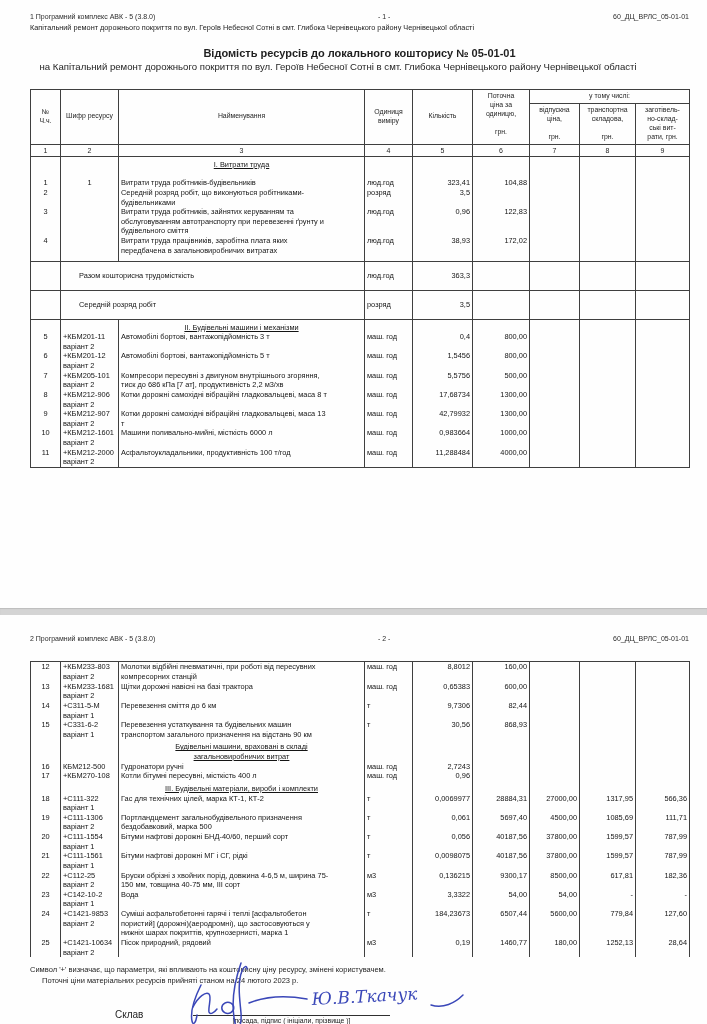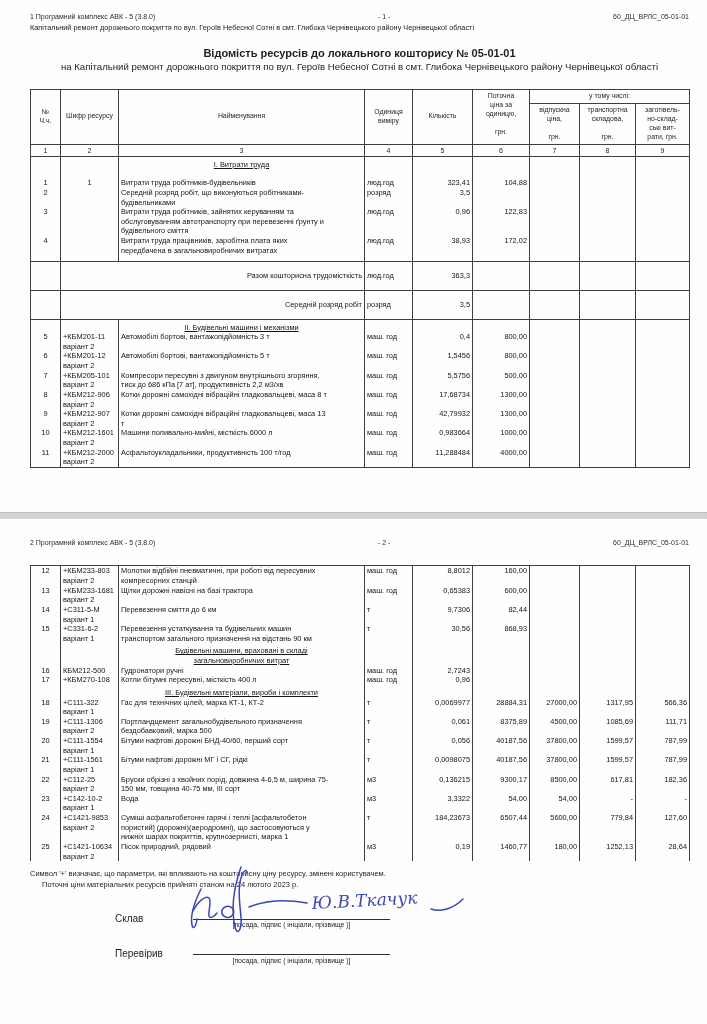--- a/index.html
+++ b/index.html
@@ -1,44 +1,44 @@
 <!DOCTYPE html>
 <html><head>
 <meta charset="utf-8">
 <style>
   html,body{margin:0;padding:0;}
   .canvas{position:relative;width:707px;height:1024px;background:#ffffff;overflow:hidden;
           font-family:"Liberation Sans",sans-serif;color:#1e1e1e;}
   .page{padding-left:30px;padding-right:18px;box-sizing:border-box;width:707px;background:#fefefe;}
-  .page1{height:512px;padding-top:13px;}
+  .page1{height:608px;padding-top:13px;}
   .page2{height:505px;padding-top:20px;}
   .page-gap{height:7px;width:707px;background:#d4d4d4;box-shadow:0 1px 1px #bdbdbd inset;}
 
   .meta{display:flex;justify-content:space-between;align-items:flex-end;width:659px;
         font-size:7px;color:#2b2b2b;line-height:1.2;}
   .meta2{font-size:7.3px;color:#222;margin-top:2px;width:659px;}
   .doc-title{margin-top:15px;text-align:center;font-size:11px;font-weight:bold;width:659px;}
-  .doc-subtitle{margin:2px auto 16px auto;text-align:center;font-size:9.6px;line-height:1.18;max-width:640px;}
+  .doc-subtitle{margin:2px auto 16px auto;font-size:9.6px;line-height:1.18;max-width:640px;}
 
   .res-table{border-collapse:collapse;table-layout:fixed;width:659px;margin-top:6px;}
   .res-table th{border:1px solid #3f3f3f;font-weight:normal;font-size:6.9px;line-height:1.3;
                 white-space:pre-line;text-align:center;vertical-align:middle;padding:2px 1px;color:#1e1e1e;}
   .res-table th.top{vertical-align:top;}
   .res-table tr.hnum th{padding:1px 1px;font-size:7px;}
   .res-table td{border-left:1px solid #3f3f3f;border-right:1px solid #3f3f3f;
                 font-size:7.4px;line-height:1.3;padding:0 2px;vertical-align:top;
                 white-space:pre-line;color:#141414;}
   .res-table tr.bt td{border-top:1px solid #3f3f3f;}
   .res-table tr.bb td{border-bottom:1px solid #3f3f3f;}
   td.num{text-align:center;}
   td.ctr{text-align:center;}
   td.qty,td.price,td.c7,td.c8,td.c9{text-align:right;padding-right:2px;}
   td.sec{font-weight:normal;text-decoration:underline;text-align:center;}
   tr.summary td{padding-top:9px;padding-bottom:9px;}
-  td.sum{padding-left:28px;text-align:right;}
+  td.sum{padding-left:18px;}
   tr.gapb td{padding-bottom:9px;}
   tr.pt3 td{padding-top:3px;}
   tr.pb6 td{padding-bottom:6px;}
 
   .footnotes{margin-top:8px;font-size:7.5px;line-height:1.45;width:659px;}
   .footnote-2{padding-left:12px;}
 
   .sig-block{margin-top:14px;padding-left:85px;}
   .sig-row{display:flex;align-items:flex-start;margin-bottom:12px;position:relative;}
   .sig-label{width:78px;font-size:10px;padding-top:8px;}
@@ -427,21 +427,21 @@
             <td class="c9">566,36</td>
           </tr>
           <tr class="item">
             <td class="num">19</td>
             <td class="code">+С111-1306
 варіант 2</td>
             <td class="name">Портландцемент загальнобудівельного призначення
 бездобавковий, марка 500</td>
             <td class="unit">т</td>
             <td class="qty">0,061</td>
-            <td class="price">8375,89</td>
+            <td class="price">5697,40</td>
             <td class="c7">4500,00</td>
             <td class="c8">1085,69</td>
             <td class="c9">111,71</td>
           </tr>
           <tr class="item">
             <td class="num">20</td>
             <td class="code">+С111-1554
 варіант 1</td>
             <td class="name">Бітуми нафтові дорожні БНД-40/60, перший сорт</td>
             <td class="unit">т</td>

